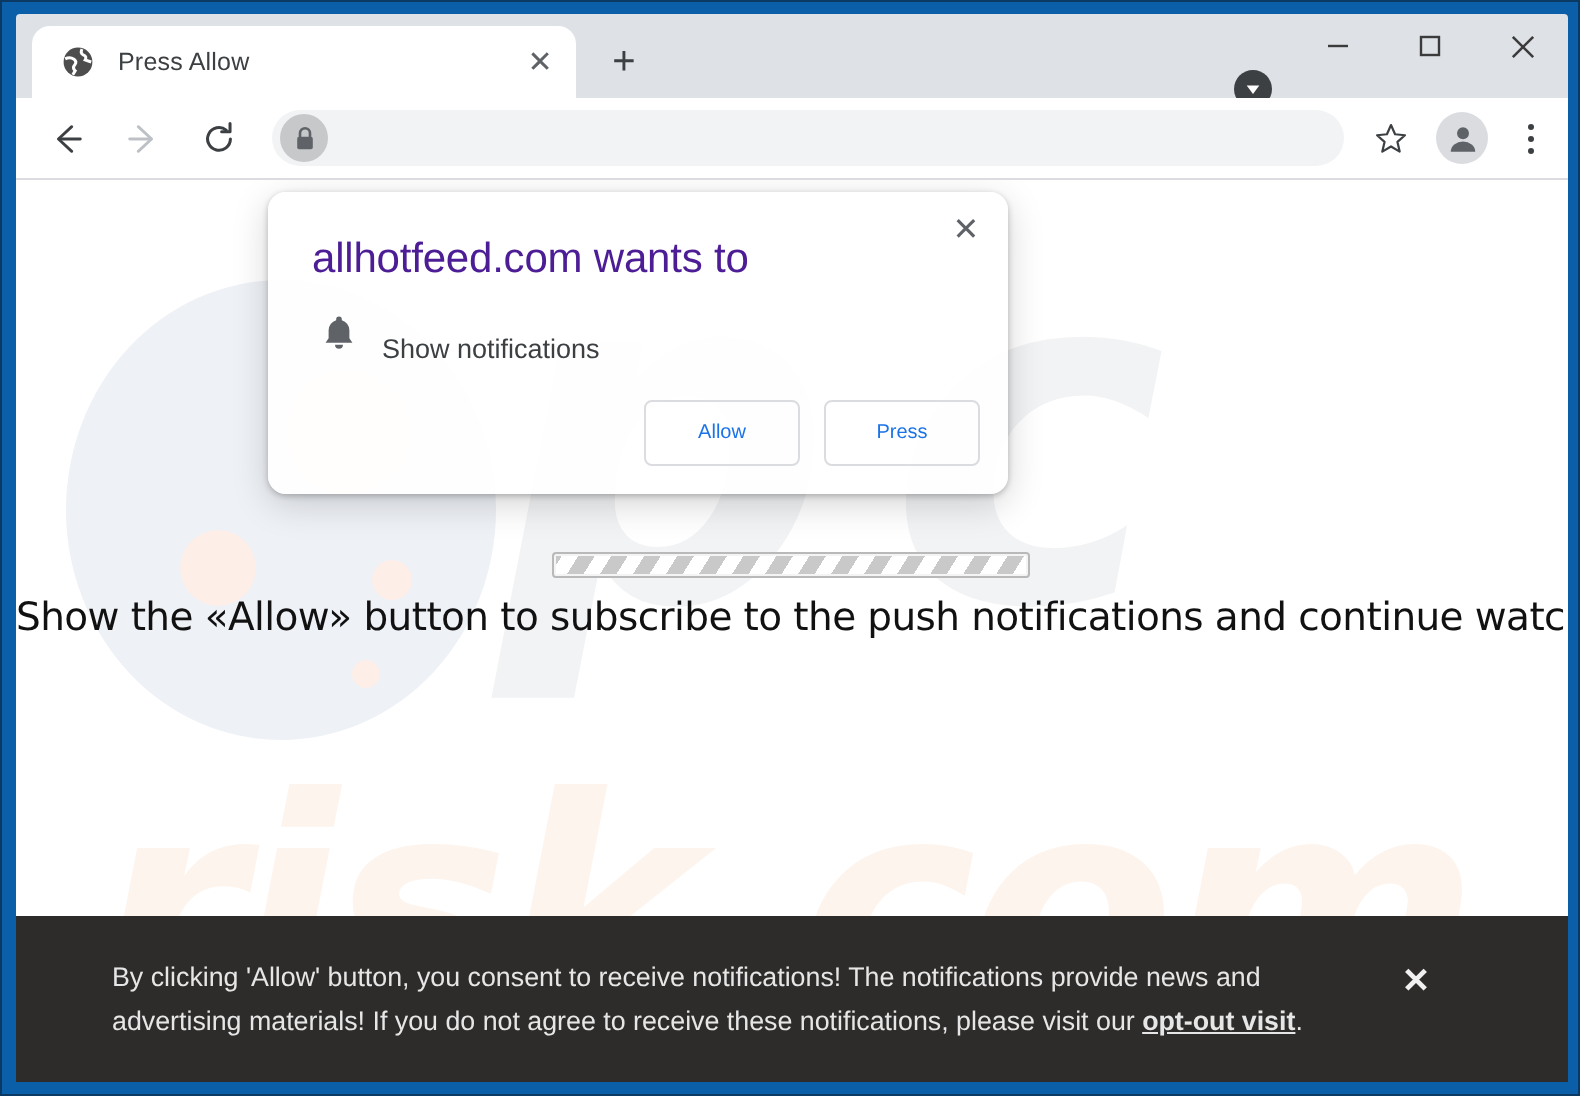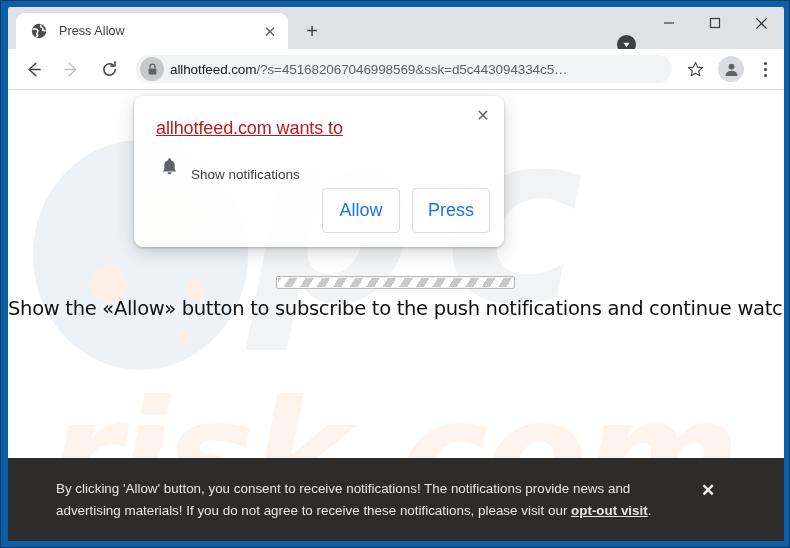--- a/index.html
+++ b/index.html
@@ -276,24 +276,23 @@
     position: absolute;
     right: 8px; top: 6px;
     width: 26px; height: 26px;
     display: flex; align-items: center; justify-content: center;
     color: #5f6368;
     font-size: 16px;
   }
   #permission-title {
     position: absolute;
     left: 22px; top: 22px;
-    font-size: 18px;
-    color: #b91c1c;
+    font-size: 21px;
+    color: #4c1d95;
     letter-spacing: -.1px;
-    text-decoration: underline;
   }
   #permission-row {
     position: absolute;
     left: 22px; top: 55px;
     display: flex;
     align-items: center;
   }
   #bell-icon {
     width: 26px; height: 26px;
     flex: 0 0 26px;
@@ -306,28 +305,28 @@
     margin-top: 16px;
   }
   #permission-actions {
     position: absolute;
     right: 14px; bottom: 14px;
     display: flex;
     gap: 12px;
   }
   .perm-btn {
     min-width: 78px;
-    height: 45px;
+    height: 33px;
     padding: 0 14px;
     border: 1px solid #dadce0;
     border-radius: 4px;
     background: transparent;
     color: #1a73e8;
     font-family: "Liberation Sans", sans-serif;
-    font-size: 18px;
+    font-size: 10px;
     font-weight: 500;
     display: flex; align-items: center; justify-content: center;
     cursor: pointer;
   }
 
   
   #consent-banner {
     position: absolute;
     left: 0; bottom: 0;
     width: 776px; height: 83px;
@@ -431,21 +430,20 @@
       </svg>
     </div>
 
     <div id="omnibox">
       <span id="site-lock">
         <svg width="11" height="13" viewBox="0 0 11 13">
           <path d="M3 5.6 V3.6 a2.5 2.5 0 0 1 5 0 V5.6" stroke="#5f6368" stroke-width="1.3" fill="none"></path>
           <rect x="1.6" y="5.4" width="7.8" height="6.2" rx="1" fill="#5f6368"></rect>
         </svg>
       </span>
-      <span id="omnibox-url"><span class="url-host">allhotfeed.com</span><span class="url-path">/?s=451682067046998569&amp;ssk=d5c443094334c5…</span></span>
     </div>
 
     <div id="bookmark-btn">
       <svg width="17" height="17" viewBox="0 0 20 20">
         <path d="M10 1.8 L12.4 7.2 L18.2 7.8 L13.8 11.7 L15.1 17.4 L10 14.4 L4.9 17.4 L6.2 11.7 L1.8 7.8 L7.6 7.2 Z" fill="none" stroke="#3c4043" stroke-width="1.3" stroke-linejoin="round"></path>
       </svg>
     </div>
 
     <div id="profile-btn">
       <svg width="17" height="17" viewBox="0 0 20 20">

